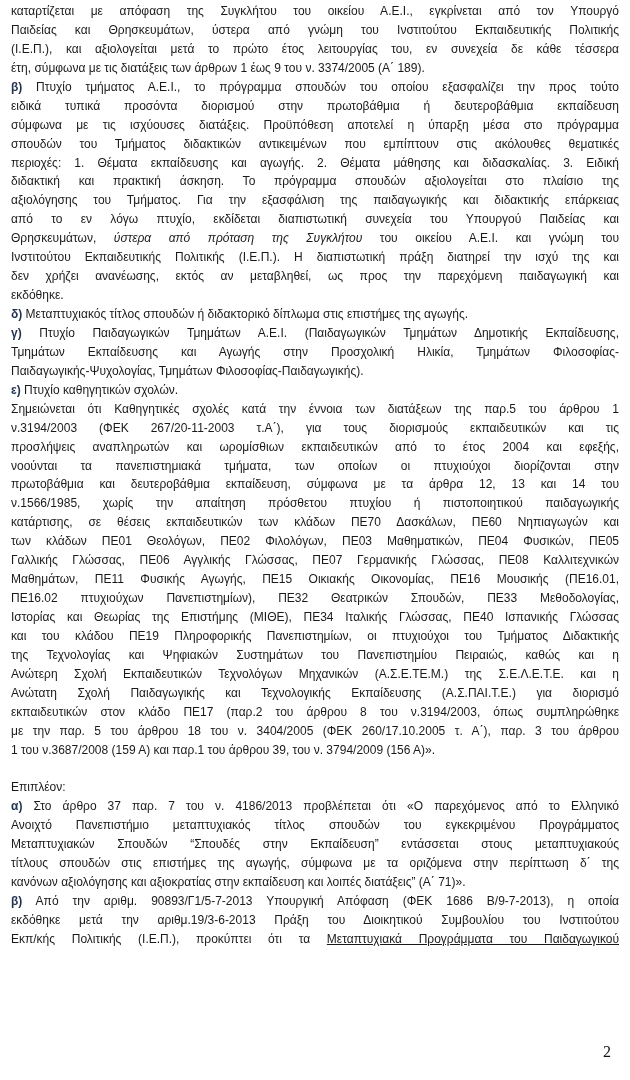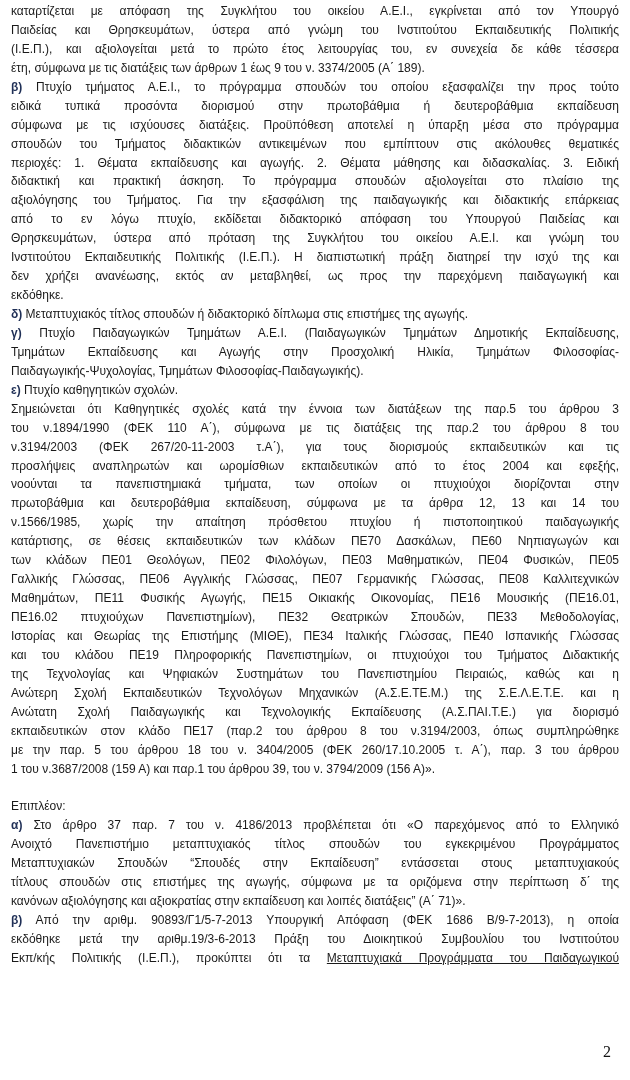--- a/index.html
+++ b/index.html
@@ -6,21 +6,21 @@
   body { width: 630px; height: 1080px; overflow: hidden; position: relative; }
   .page {
     position: absolute; left: 11px; top: 2px; width: 608px;
     font-family: "Liberation Sans", "DejaVu Sans", sans-serif;
     font-size: 12px; color: #1a1a1a; line-height: 18.95px;
   }
   .ln { display: block; white-space: nowrap; text-align: justify; text-align-last: justify; height: 18.95px; overflow: hidden; }
   .ln.last { text-align-last: left; }
   .lbl { font-weight: bold; color: #1f2f56; }
   .b { font-weight: normal; }
-  .i { }
+  .i { font-style: italic; }
   .u { text-decoration: underline; }
   .gap { height: 18.95px; }
   .pnum {
     position: absolute; left: 603px; top: 1043px;
     font-family: "Liberation Serif", "DejaVu Serif", serif;
     font-size: 16px; color: #111;
   }
 </style>
 </head>
 <body>
@@ -35,41 +35,40 @@
   </div>
 
   <div>
     <span class="ln"><span class="lbl">β)</span><span> Πτυχίο τμήματος Α.Ε.Ι., το πρόγραμμα σπουδών του οποίου εξασφαλίζει την προς τούτο</span></span>
     <span class="ln">ειδικά τυπικά προσόντα διορισμού στην πρωτοβάθμια ή δευτεροβάθμια εκπαίδευση</span>
     <span class="ln">σύμφωνα με τις ισχύουσες διατάξεις. Προϋπόθεση αποτελεί η ύπαρξη μέσα στο πρόγραμμα</span>
     <span class="ln">σπουδών του Τμήματος διδακτικών αντικειμένων που εμπίπτουν στις ακόλουθες θεματικές</span>
     <span class="ln">περιοχές: 1. Θέματα εκπαίδευσης και αγωγής. 2. Θέματα μάθησης και διδασκαλίας. 3. Ειδική</span>
     <span class="ln">διδακτική και πρακτική άσκηση. Το πρόγραμμα σπουδών αξιολογείται στο πλαίσιο της</span>
     <span class="ln">αξιολόγησης του Τμήματος. Για την εξασφάλιση της παιδαγωγικής και διδακτικής επάρκειας</span>
-    <span class="ln">από το εν λόγω πτυχίο, εκδίδεται διδακτορικό απόφαση του Υπουργού Παιδείας και</span>
+    <span class="ln">από το εν λόγω πτυχίο, εκδίδεται διαπιστωτική συνεχεία του Υπουργού Παιδείας και</span>
     <span class="ln"><span>Θρησκευμάτων, </span><span class="i">ύστερα από πρόταση της Συγκλήτου</span><span> του οικείου Α.Ε.Ι. και γνώμη του</span></span>
     <span class="ln">Ινστιτούτου Εκπαιδευτικής Πολιτικής (Ι.Ε.Π.). Η διαπιστωτική πράξη διατηρεί την ισχύ της και</span>
     <span class="ln">δεν χρήζει ανανέωσης, εκτός αν μεταβληθεί, ως προς την παρεχόμενη παιδαγωγική και</span>
     <span class="ln last">εκδόθηκε.</span>
   </div>
 
   <div>
     <span class="ln last"><span class="lbl">δ)</span><span> Μεταπτυχιακός τίτλος σπουδών ή διδακτορικό δίπλωμα στις επιστήμες της αγωγής.</span></span>
   </div>
 
   <div>
     <span class="ln"><span class="lbl">γ)</span><span> Πτυχίο Παιδαγωγικών Τμημάτων Α.Ε.Ι. (Παιδαγωγικών Τμημάτων Δημοτικής Εκπαίδευσης,</span></span>
     <span class="ln">Τμημάτων Εκπαίδευσης και Αγωγής στην Προσχολική Ηλικία, Τμημάτων Φιλοσοφίας-</span>
     <span class="ln last">Παιδαγωγικής-Ψυχολογίας, Τμημάτων Φιλοσοφίας-Παιδαγωγικής).</span>
   </div>
 
   <div>
     <span class="ln last"><span class="lbl">ε)</span><span class="b"> Πτυχίο καθηγητικών σχολών</span><span>.</span></span>
-    <span class="ln">Σημειώνεται ότι Καθηγητικές σχολές κατά την έννοια των διατάξεων της παρ.5 του άρθρου 3</span>
-    <span class="ln">του ν.1894/1990 (ΦΕΚ 110 Α΄), σύμφωνα με τις διατάξεις της παρ.2 του άρθρου 8 του</span>
+    <span class="ln">Σημειώνεται ότι Καθηγητικές σχολές κατά την έννοια των διατάξεων της παρ.5 του άρθρου 1</span>
     <span class="ln">ν.3194/2003 (ΦΕΚ 267/20-11-2003 τ.Α΄), για τους διορισμούς εκπαιδευτικών και τις</span>
     <span class="ln">προσλήψεις αναπληρωτών και ωρομίσθιων εκπαιδευτικών από το έτος 2004 και εφεξής,</span>
     <span class="ln">νοούνται τα πανεπιστημιακά τμήματα, των οποίων οι πτυχιούχοι διορίζονται στην</span>
     <span class="ln">πρωτοβάθμια και δευτεροβάθμια εκπαίδευση, σύμφωνα με τα άρθρα 12, 13 και 14 του</span>
     <span class="ln">ν.1566/1985, χωρίς την απαίτηση πρόσθετου πτυχίου ή πιστοποιητικού παιδαγωγικής</span>
     <span class="ln">κατάρτισης, σε θέσεις εκπαιδευτικών των κλάδων ΠΕ70 Δασκάλων, ΠΕ60 Νηπιαγωγών και</span>
     <span class="ln">των κλάδων ΠΕ01 Θεολόγων, ΠΕ02 Φιλολόγων, ΠΕ03 Μαθηματικών, ΠΕ04 Φυσικών, ΠΕ05</span>
     <span class="ln">Γαλλικής Γλώσσας, ΠΕ06 Αγγλικής Γλώσσας, ΠΕ07 Γερμανικής Γλώσσας, ΠΕ08 Καλλιτεχνικών</span>
     <span class="ln">Μαθημάτων, ΠΕ11 Φυσικής Αγωγής, ΠΕ15 Οικιακής Οικονομίας, ΠΕ16 Μουσικής (ΠΕ16.01,</span>
     <span class="ln">ΠΕ16.02 πτυχιούχων Πανεπιστημίων), ΠΕ32 Θεατρικών Σπουδών, ΠΕ33 Μεθοδολογίας,</span>

